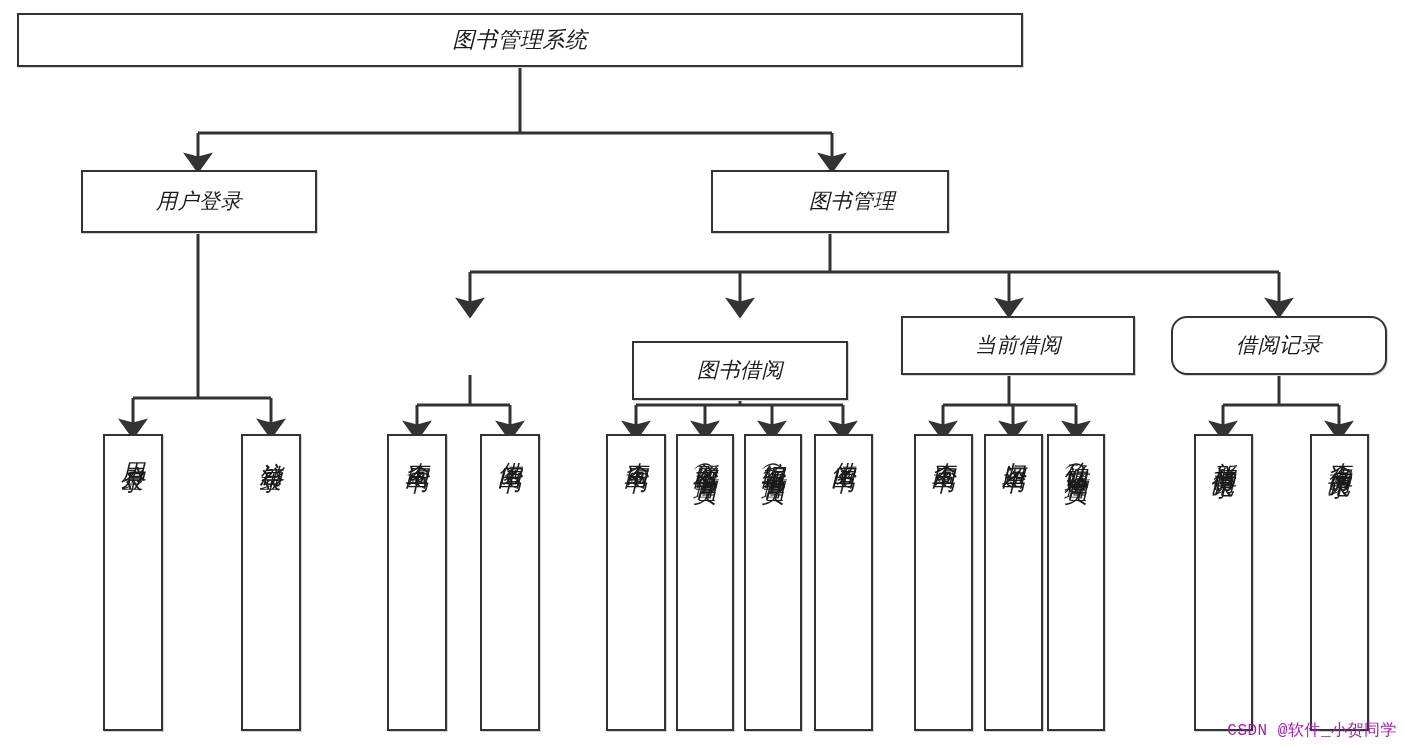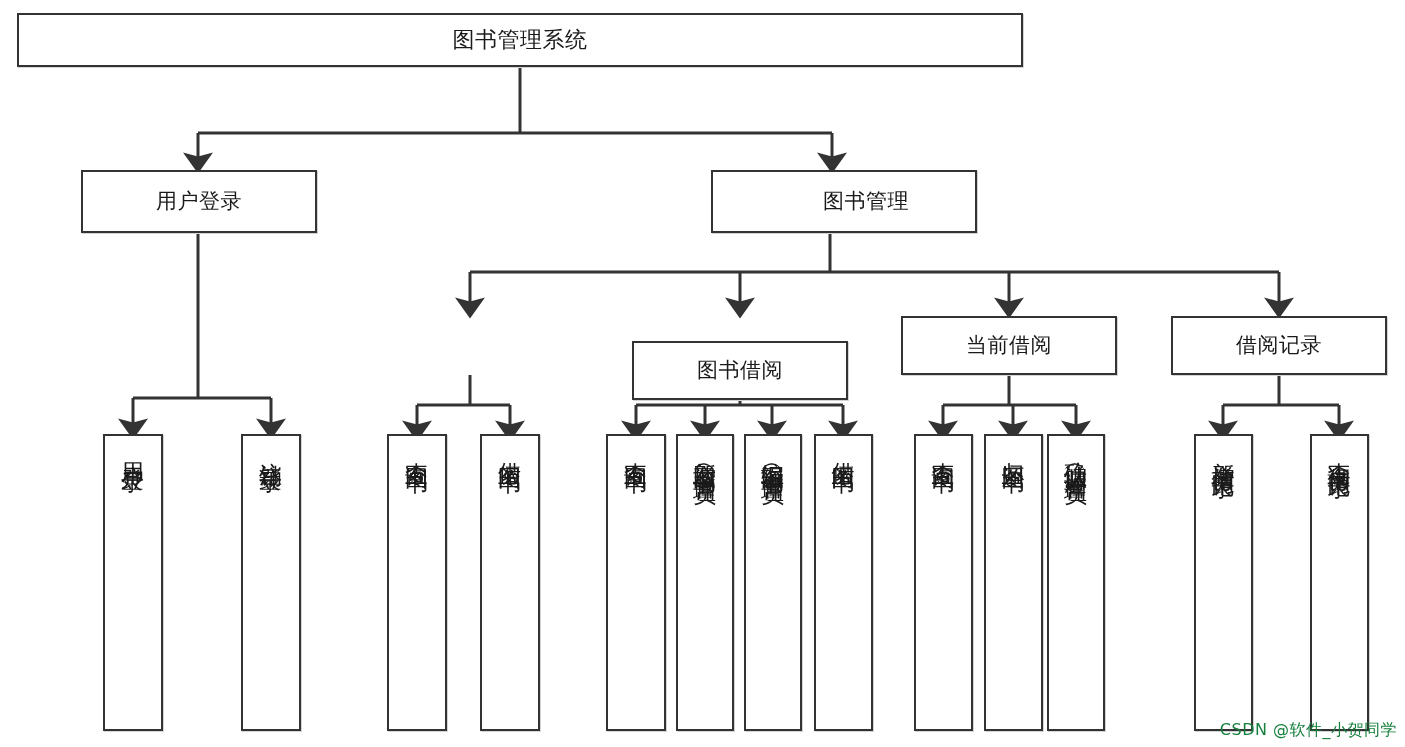--- a/index.html
+++ b/index.html
@@ -34,20 +34,21 @@
     align-items: center;
     justify-content: center;
     color: #1a1a1a;
     box-shadow: 1px 1px 0 #d4d4d4;
   }
   .node-label {
     display: block;
     text-align: right;
     line-height: 1.18;
     letter-spacing: 0.5px;
+    font-style: italic;
   }
   .node.horiz .node-label {
     writing-mode: horizontal-tb;
     font-size: 21px;
   }
   .node.vert {
     align-items: flex-start;
     padding-top: 8px;
   }
   .node.vert .node-label {
@@ -57,23 +58,24 @@
     letter-spacing: 3px;
     line-height: 1.05;
     max-height: 100%;
   }
   .node.root .node-label { font-size: 22px; }
   .watermark {
     position: absolute;
     right: 8px;
     bottom: 6px;
     font-size: 16px;
-    color: #15803d;
+    color: #a21caf;
     white-space: nowrap;
     letter-spacing: 0.5px;
+    font-family: Liberation Mono, monospace;
   }
 </style>
 </head>
 <body>
 
 <div id="canvas">
 
   <svg id="wires" viewBox="0 0 1405 747">
     <defs>
       <marker id="arrow" markerWidth="10" markerHeight="10" refX="3.2" refY="5" orient="auto" markerUnits="strokeWidth">
@@ -125,34 +127,34 @@
   </svg>
 
   <div class="node horiz root" style="left:17px; top:13px; width:1006px; height:54px;">
     <span class="node-label">图书管理系统</span>
   </div>
 
   <div class="node horiz" style="left:81px; top:170px; width:236px; height:63px;">
     <span class="node-label">用户登录</span>
   </div>
 
-  <div class="node horiz" style="left:711px; top:170px; width:266px; height:63px;padding-left:44px;">
+  <div class="node horiz" style="left:711px; top:170px; width:238px; height:63px;padding-left:44px;">
     <span class="node-label">图书管理</span>
   </div>
 
 
   <div class="node horiz" style="left:632px; top:316px; width:216px; height:59px;margin-top:25px;">
     <span class="node-label">图书借阅</span>
   </div>
 
-  <div class="node horiz" style="left:901px; top:316px; width:216px; height:59px;">
+  <div class="node horiz" style="left:901px; top:316px; width:234px; height:59px;">
     <span class="node-label">当前借阅</span>
   </div>
 
-  <div class="node horiz" style="left:1171px; top:316px; width:216px; height:59px;">
+  <div class="node horiz" style="left:1171px; top:316px; width:216px; height:59px;border-radius:16px;">
     <span class="node-label">借阅记录</span>
   </div>
 
   <div class="node vert" style="left:103px; top:434px; width:60px; height:297px;">
     <span class="node-label">用户登录</span>
   </div>
 
   <div class="node vert" style="left:241px; top:434px; width:60px; height:297px;">
     <span class="node-label">注销登录</span>
   </div>

